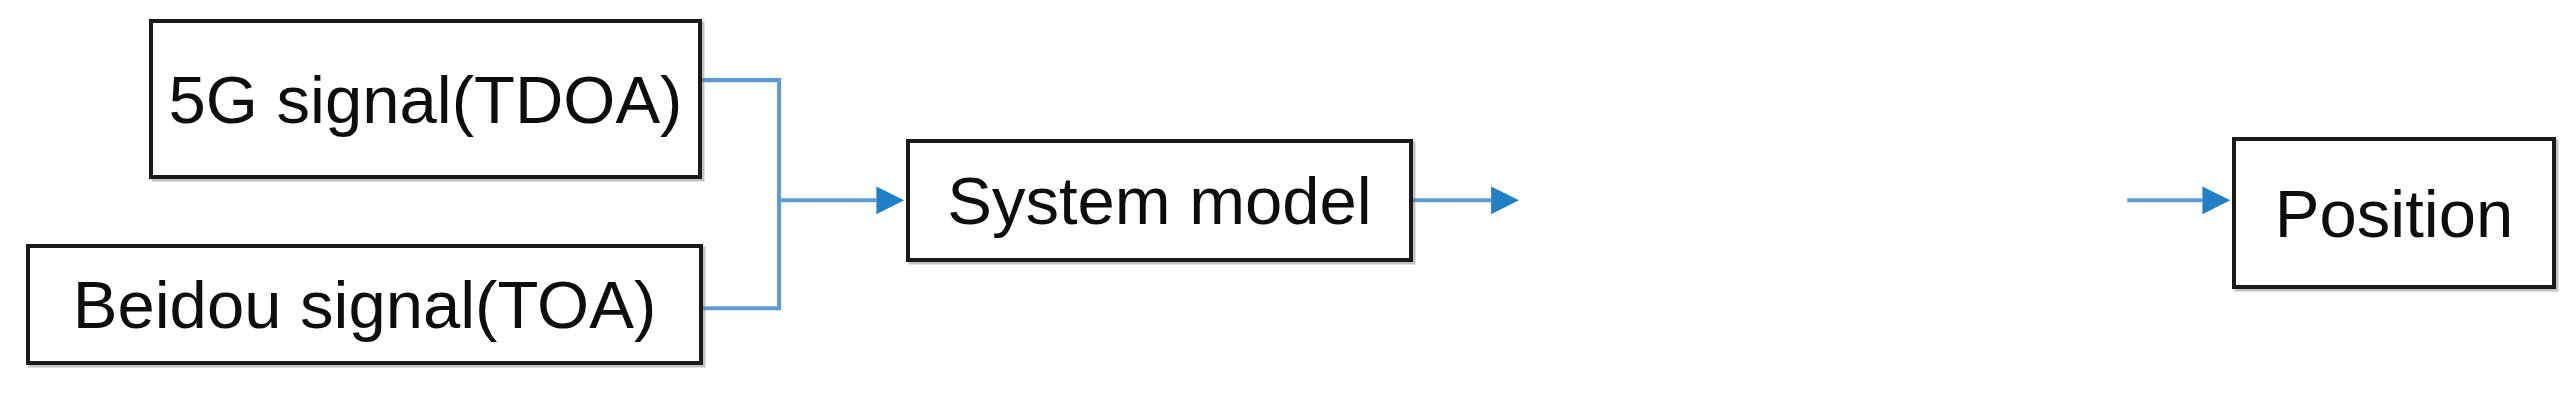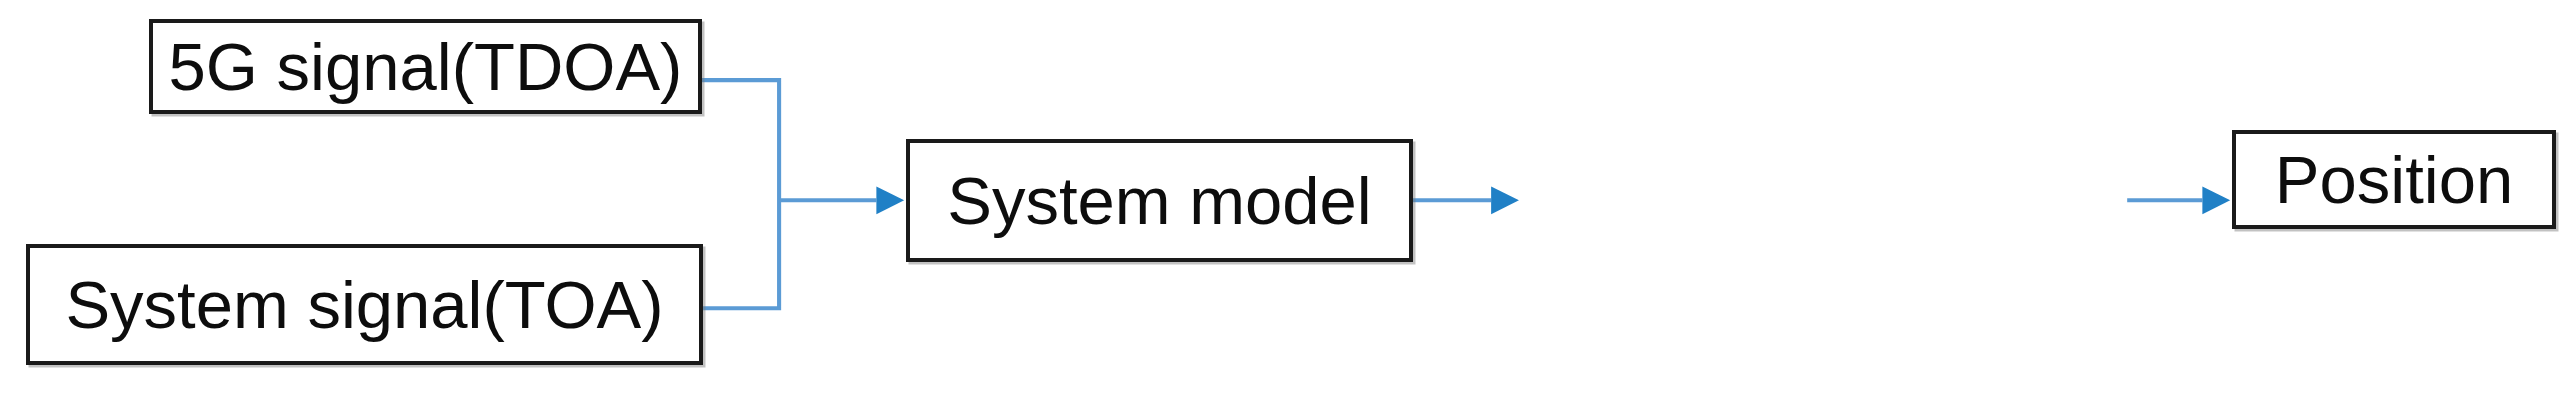--- a/index.html
+++ b/index.html
@@ -41,25 +41,25 @@
     border: 4.1px solid var(--border-color, #1a1a1a);
     box-shadow: 2.5px 2.5px 0 rgba(120,120,120,0.45);
   }
   .node .label {
     font-size: 67px;
     line-height: 1;
     color: #0d0d0d;
     white-space: nowrap;
   }
   
-  .n0 { left: 149px;  top: 19px;  width: 553px; height: 95px; }
+  .n0 { left: 149px;  top: 19px;  width: 553px; height: 160px; }
   .n1 { left: 26px;   top: 244px; width: 677px; height: 121px; }
   .n2 { left: 906px; top: 139px; width: 507px; height: 123px; }
   .n3 { left: 1521px; top: 137px; width: 607px; height: 124px; }
-  .n4 { left: 2232px; top: 130px; width: 324px; height: 99px; }
+  .n4 { left: 2232px; top: 137px; width: 324px; height: 152px; }
 </style>
 </head>
 <body>
 
 <div class="canvas">
 
   <svg class="wires" viewBox="0 0 3151 488" xmlns="http://www.w3.org/2000/svg">
 
     <path class="wire" d="M 858 98 H 953 V 377 H 860"></path>
 
@@ -71,21 +71,21 @@
 
     <path class="wire" d="M 2602 245 H 2694"></path>
     <polygon class="head" points="2694,228 2728,245 2694,262"></polygon>
   </svg>
 
   <div class="node n0">
     <span class="label">5G signal(TDOA)</span>
   </div>
 
   <div class="node n1">
-    <span class="label">System signal(TOA)</span>
+    <span class="label">Beidou signal(TOA)</span>
   </div>
 
   <div class="node n2">
     <span class="label">System model</span>
   </div>
 
 
   <div class="node n4">
     <span class="label">Position</span>
   </div>

